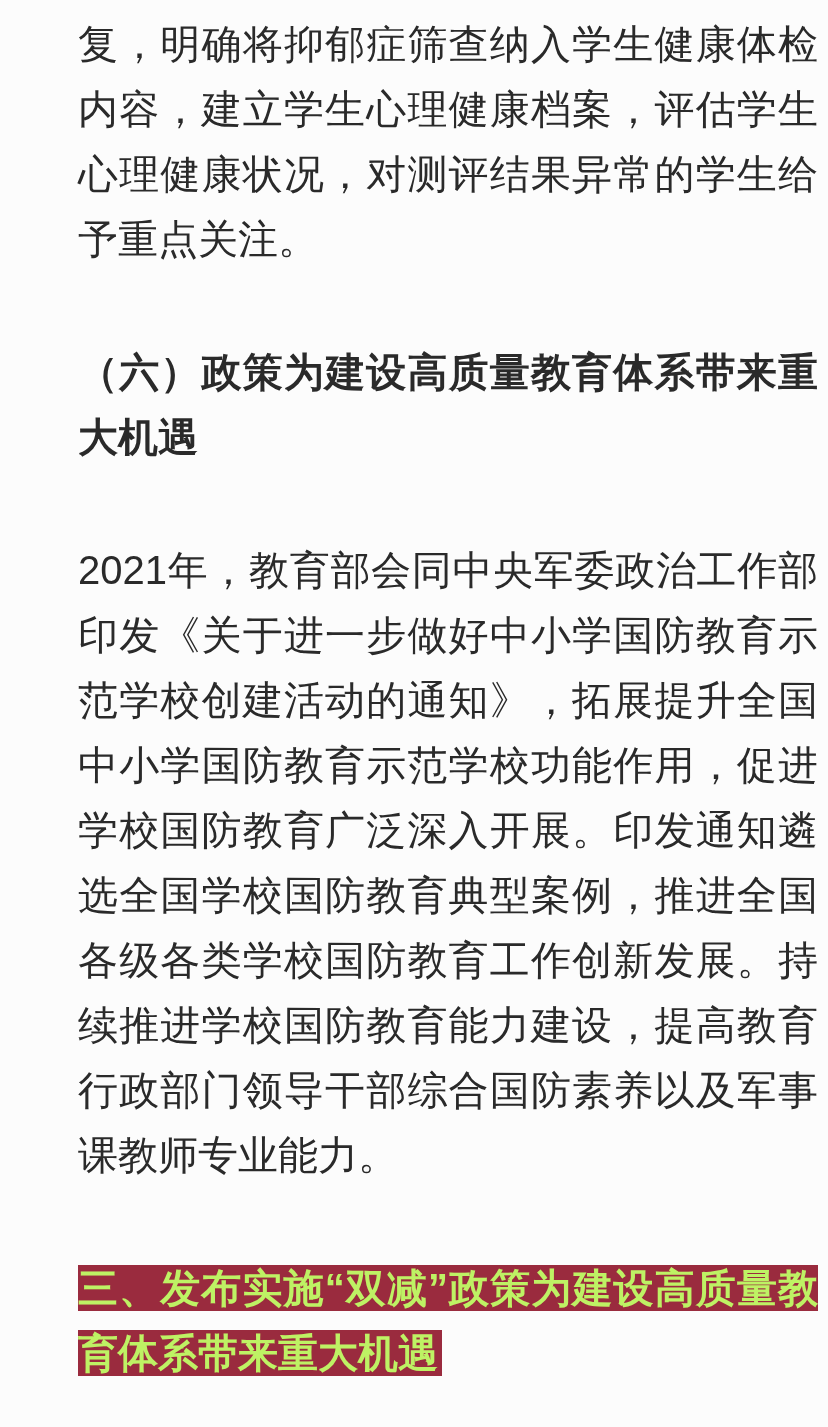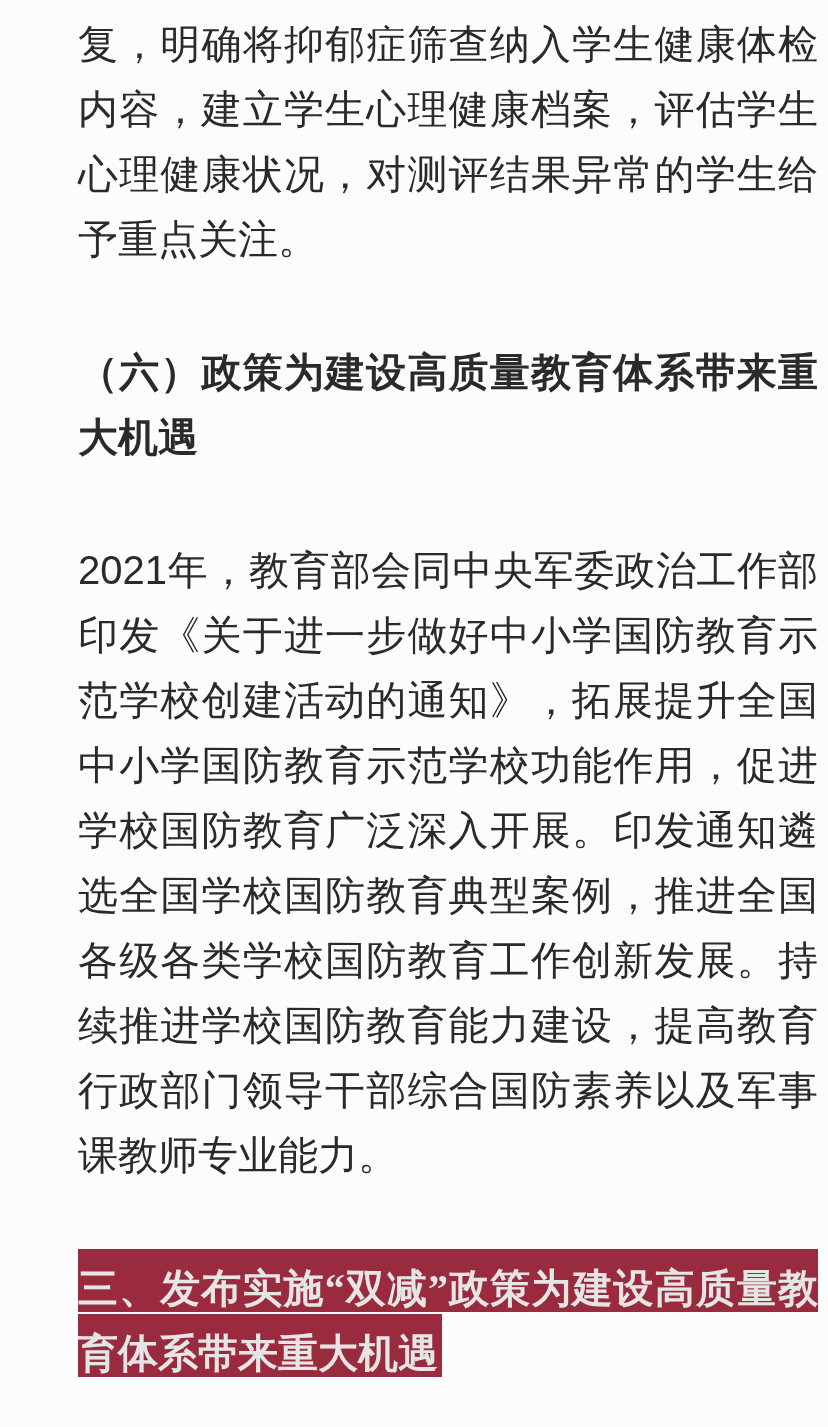--- a/index.html
+++ b/index.html
@@ -33,24 +33,23 @@
     word-break: break-all;
   }
   .para:last-child {
     margin-bottom: 0;
   }
   .subheading {
     font-weight: 700;
   }
   .highlight {
     background: #9a2b3e;
-    color: #e5e5e5;
+    color: #bef264;
     font-weight: 700;
-    padding: 17px 4px 1px 0;
-    font-family: Liberation Serif, serif;
+    padding: 1px 4px 1px 0;
   }
 </style>
 </head>
 <body>
 
 <div class="page">
 
   <p class="para">复，明确将抑郁症筛查纳入学生健康体检内容，建立学生心理健康档案，评估学生心理健康状况，对测评结果异常的学生给予重点关注。</p>
 
   <p class="para subheading">（六）政策为建设高质量教育体系带来重大机遇</p>

